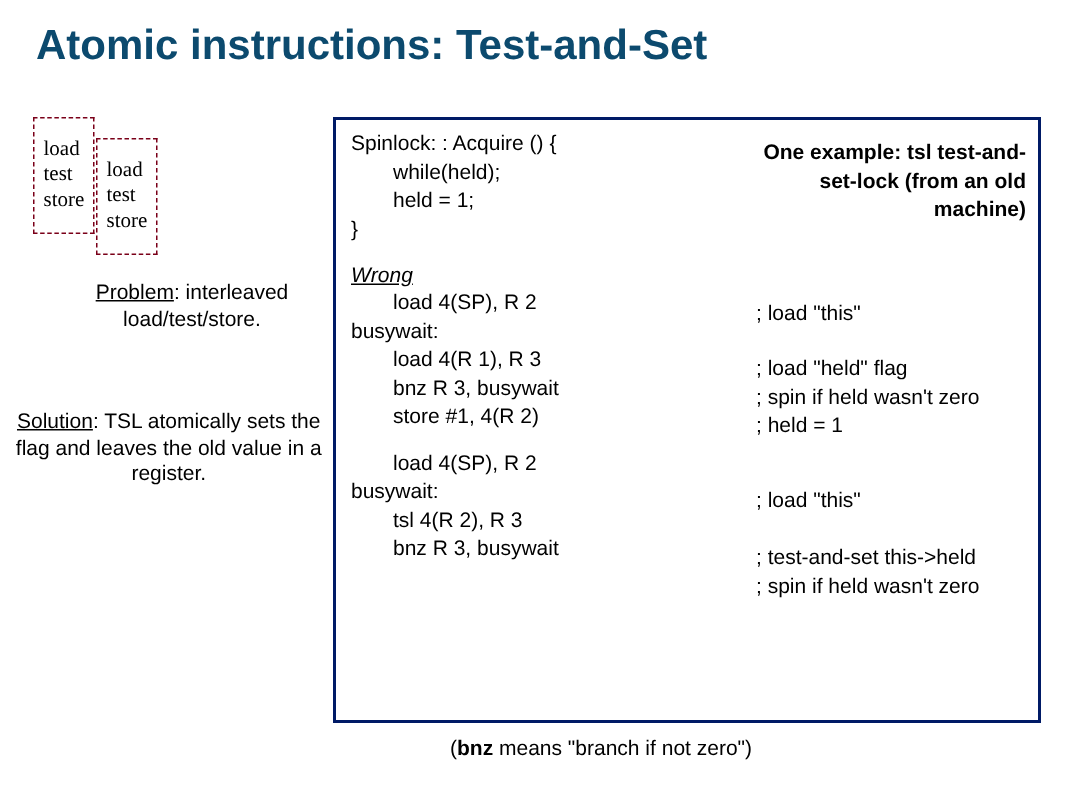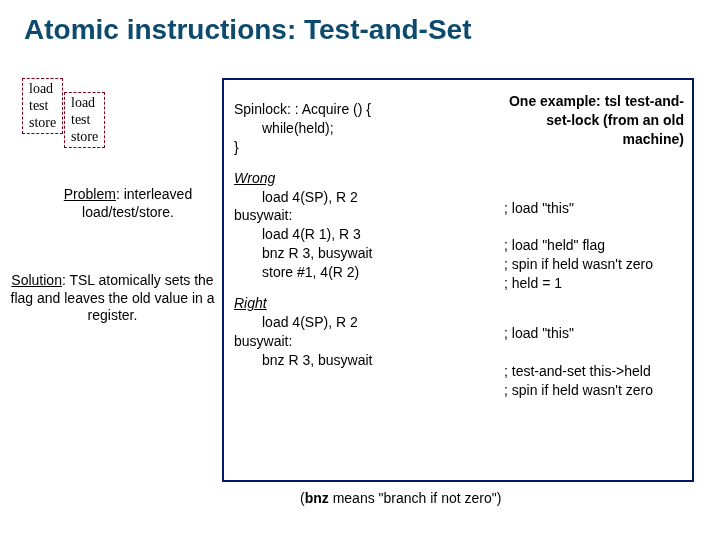--- a/index.html
+++ b/index.html
@@ -22,21 +22,21 @@
     position: absolute;
     left: 222px;
     top: 78px;
     width: 468px;
     height: 400px;
     border: 2px solid #001a66;
   }
   .code-col {
     position: absolute;
     left: 10px;
-    top: 20px;
+    top: 6px;
     font-size: 14px;
     line-height: 1.35;
   }
   .code-col .indent { padding-left: 28px; display: block; }
   .code-col .underline { text-decoration: underline; font-style: italic; }
   .right-col {
     position: absolute;
     left: 280px;
     top: 12px;
     font-size: 14px;
@@ -47,21 +47,21 @@
   }
   .comments {
     position: absolute;
     left: 280px;
     font-size: 14px;
     line-height: 1.35;
     width: 190px;
   }
   .dbox {
     border: 1.5px dashed #7a0019;
-    padding: 2px 6px;
+    padding: 13px 6px;
     font-family: "Times New Roman", serif;
     font-size: 14px;
     line-height: 1.2;
     color: #000;
     position: absolute;
     background: #fff;
   }
   .dbox1 { left: 22px; top: 78px; }
   .dbox2 { left: 64px; top: 92px; }
   .problem {
@@ -113,32 +113,33 @@
 </div>
 
 <div class="solution">
   <span class="u">Solution</span><span>: TSL atomically sets the flag and leaves the old value in a register.</span>
 </div>
 
 <div class="main-box">
   <div class="code-col">
     <div>Spinlock: : Acquire () {</div>
     <span class="indent">while(held);</span>
+    <span class="indent">held = 1;</span>
     <div>}</div>
     <div style="height:12px"></div>
     <div class="underline">Wrong</div>
     <span class="indent">load  4(SP), R 2</span>
     <div>busywait:</div>
     <span class="indent">load    4(R 1), R 3</span>
     <span class="indent">bnz   R 3, busywait</span>
     <span class="indent">store #1, 4(R 2)</span>
     <div style="height:12px"></div>
-    <div class="underline">Right</div>
     <span class="indent">load  4(SP), R 2</span>
     <div>busywait:</div>
+    <span class="indent">tsl     4(R 2), R 3</span>
     <span class="indent">bnz   R 3, busywait</span>
   </div>
   <div class="right-col">One example: tsl test-and-set-lock (from an old machine)</div>
 
   <div class="comments" style="top:119px">; load "this"</div>
   <div class="comments" style="top:156px">; load "held" flag</div>
   <div class="comments" style="top:175px">; spin if held wasn't zero</div>
   <div class="comments" style="top:194px">; held = 1</div>
 
   <div class="comments" style="top:244px">; load "this"</div>

